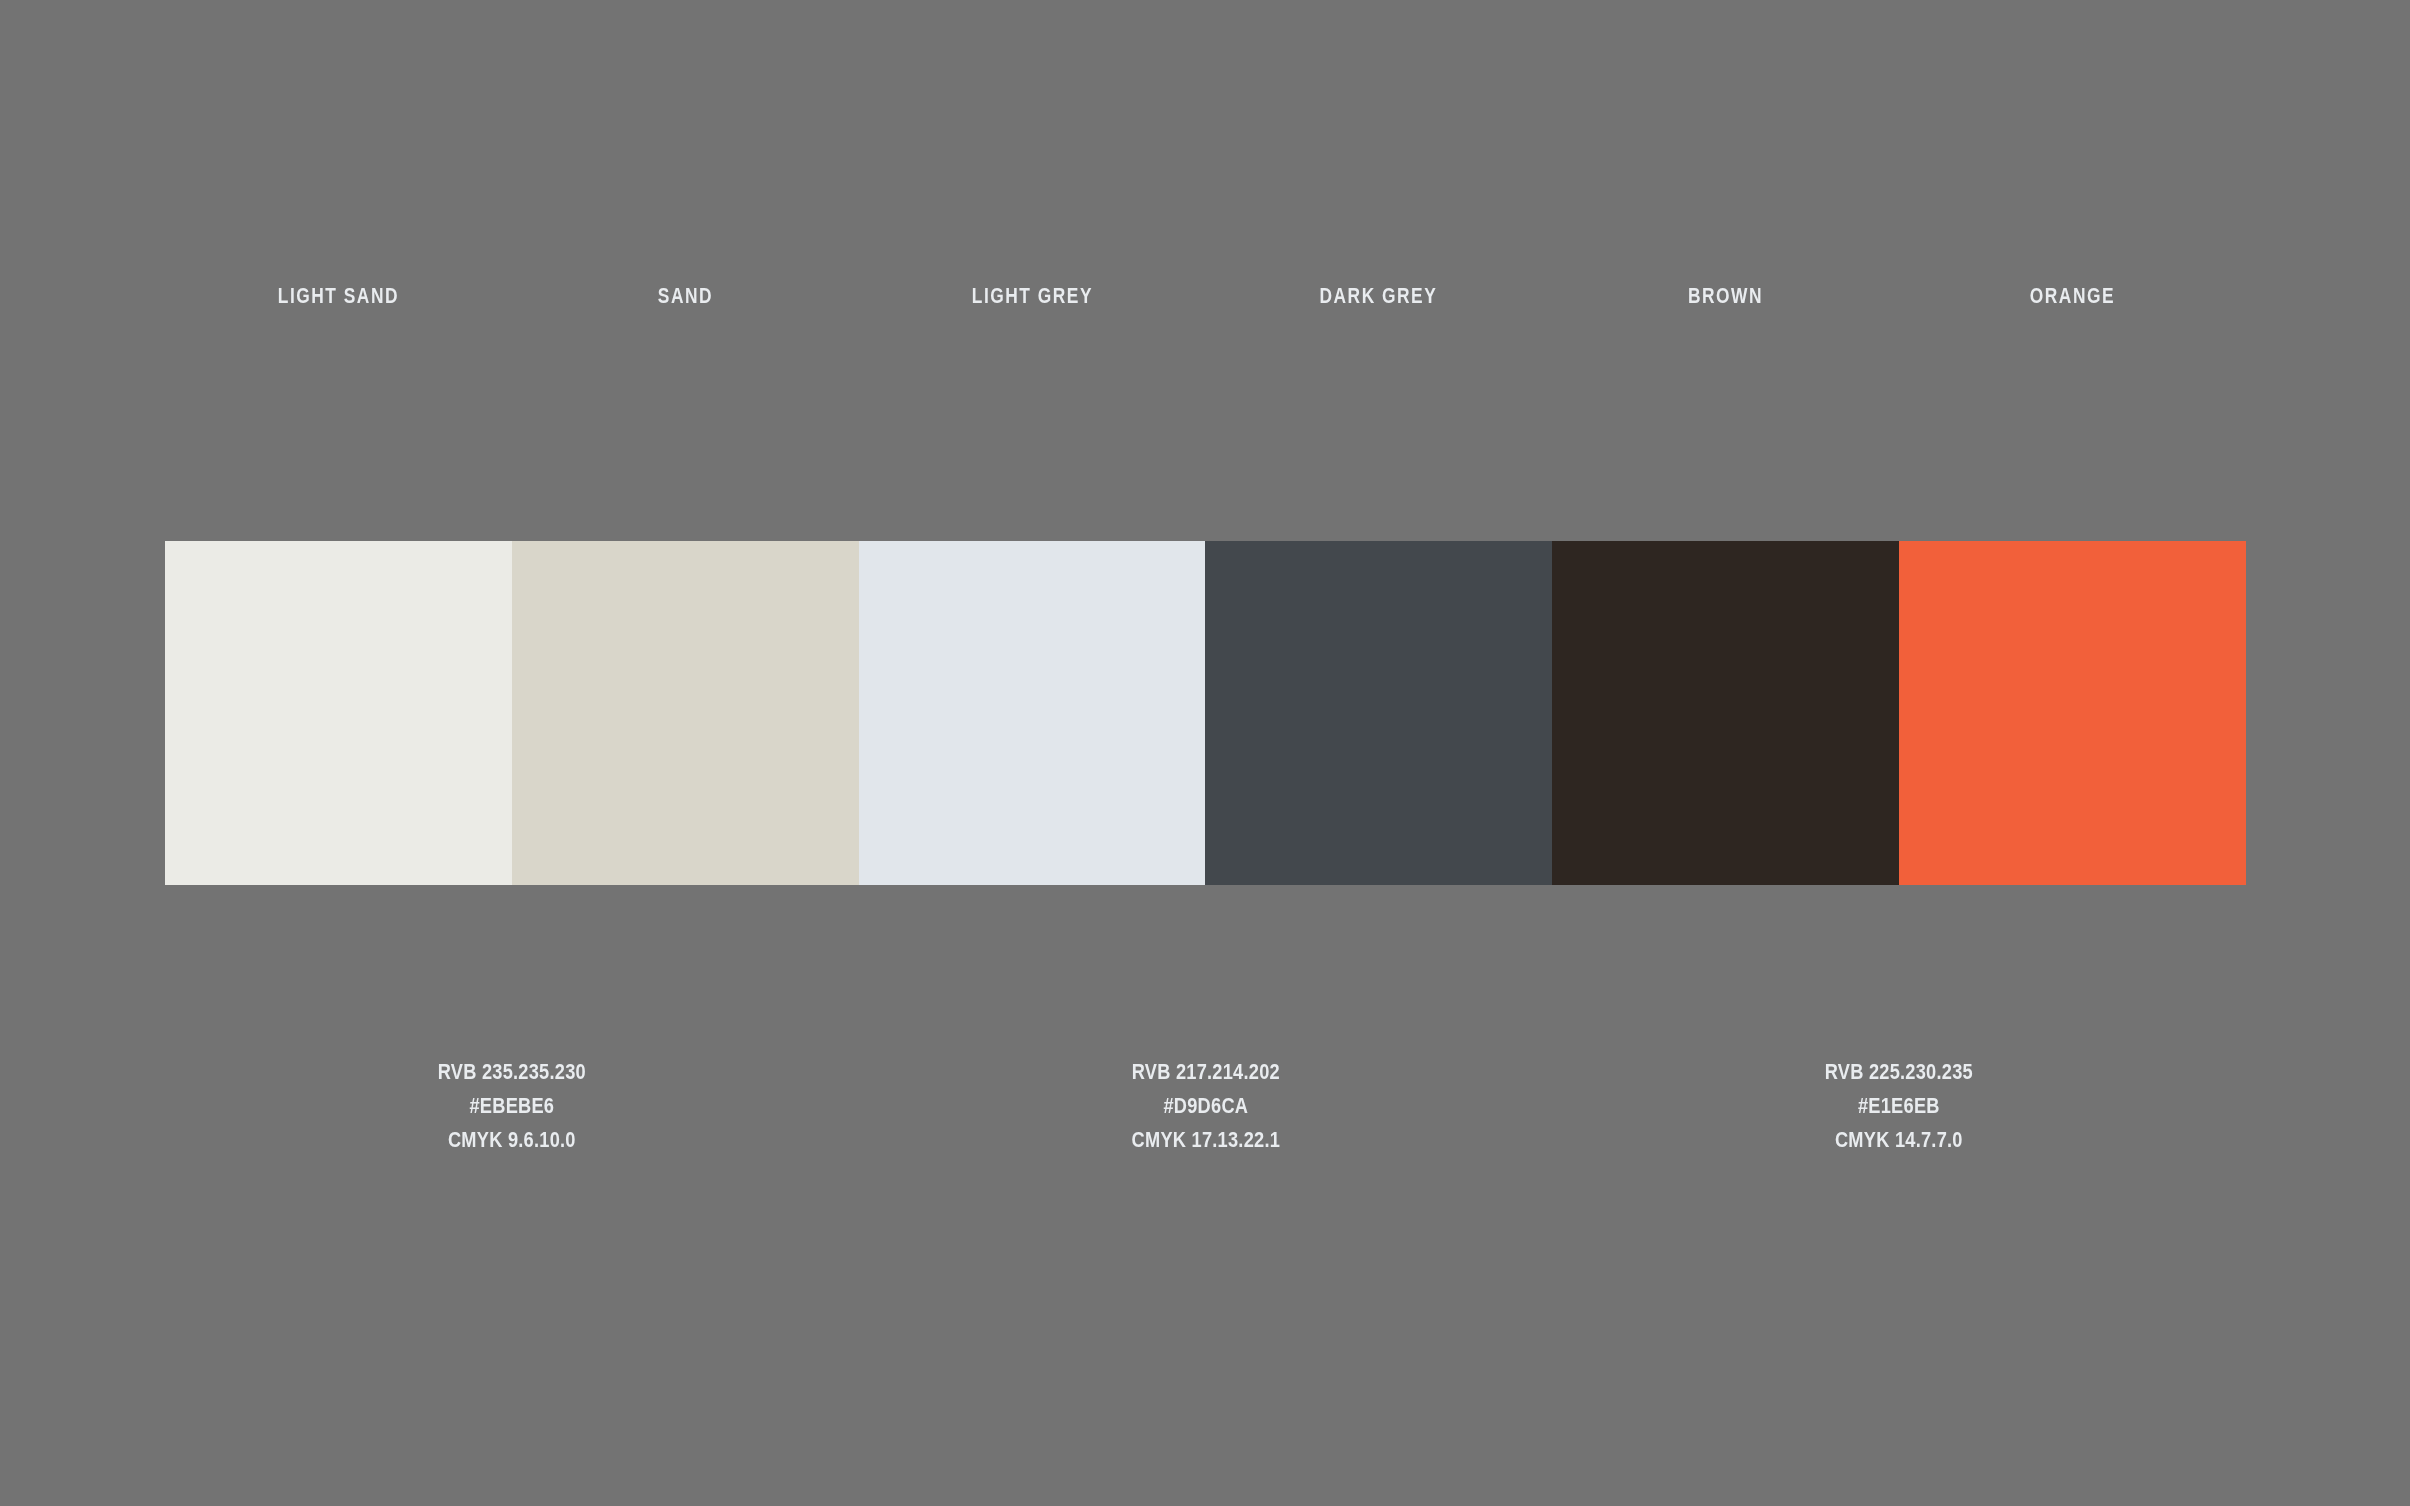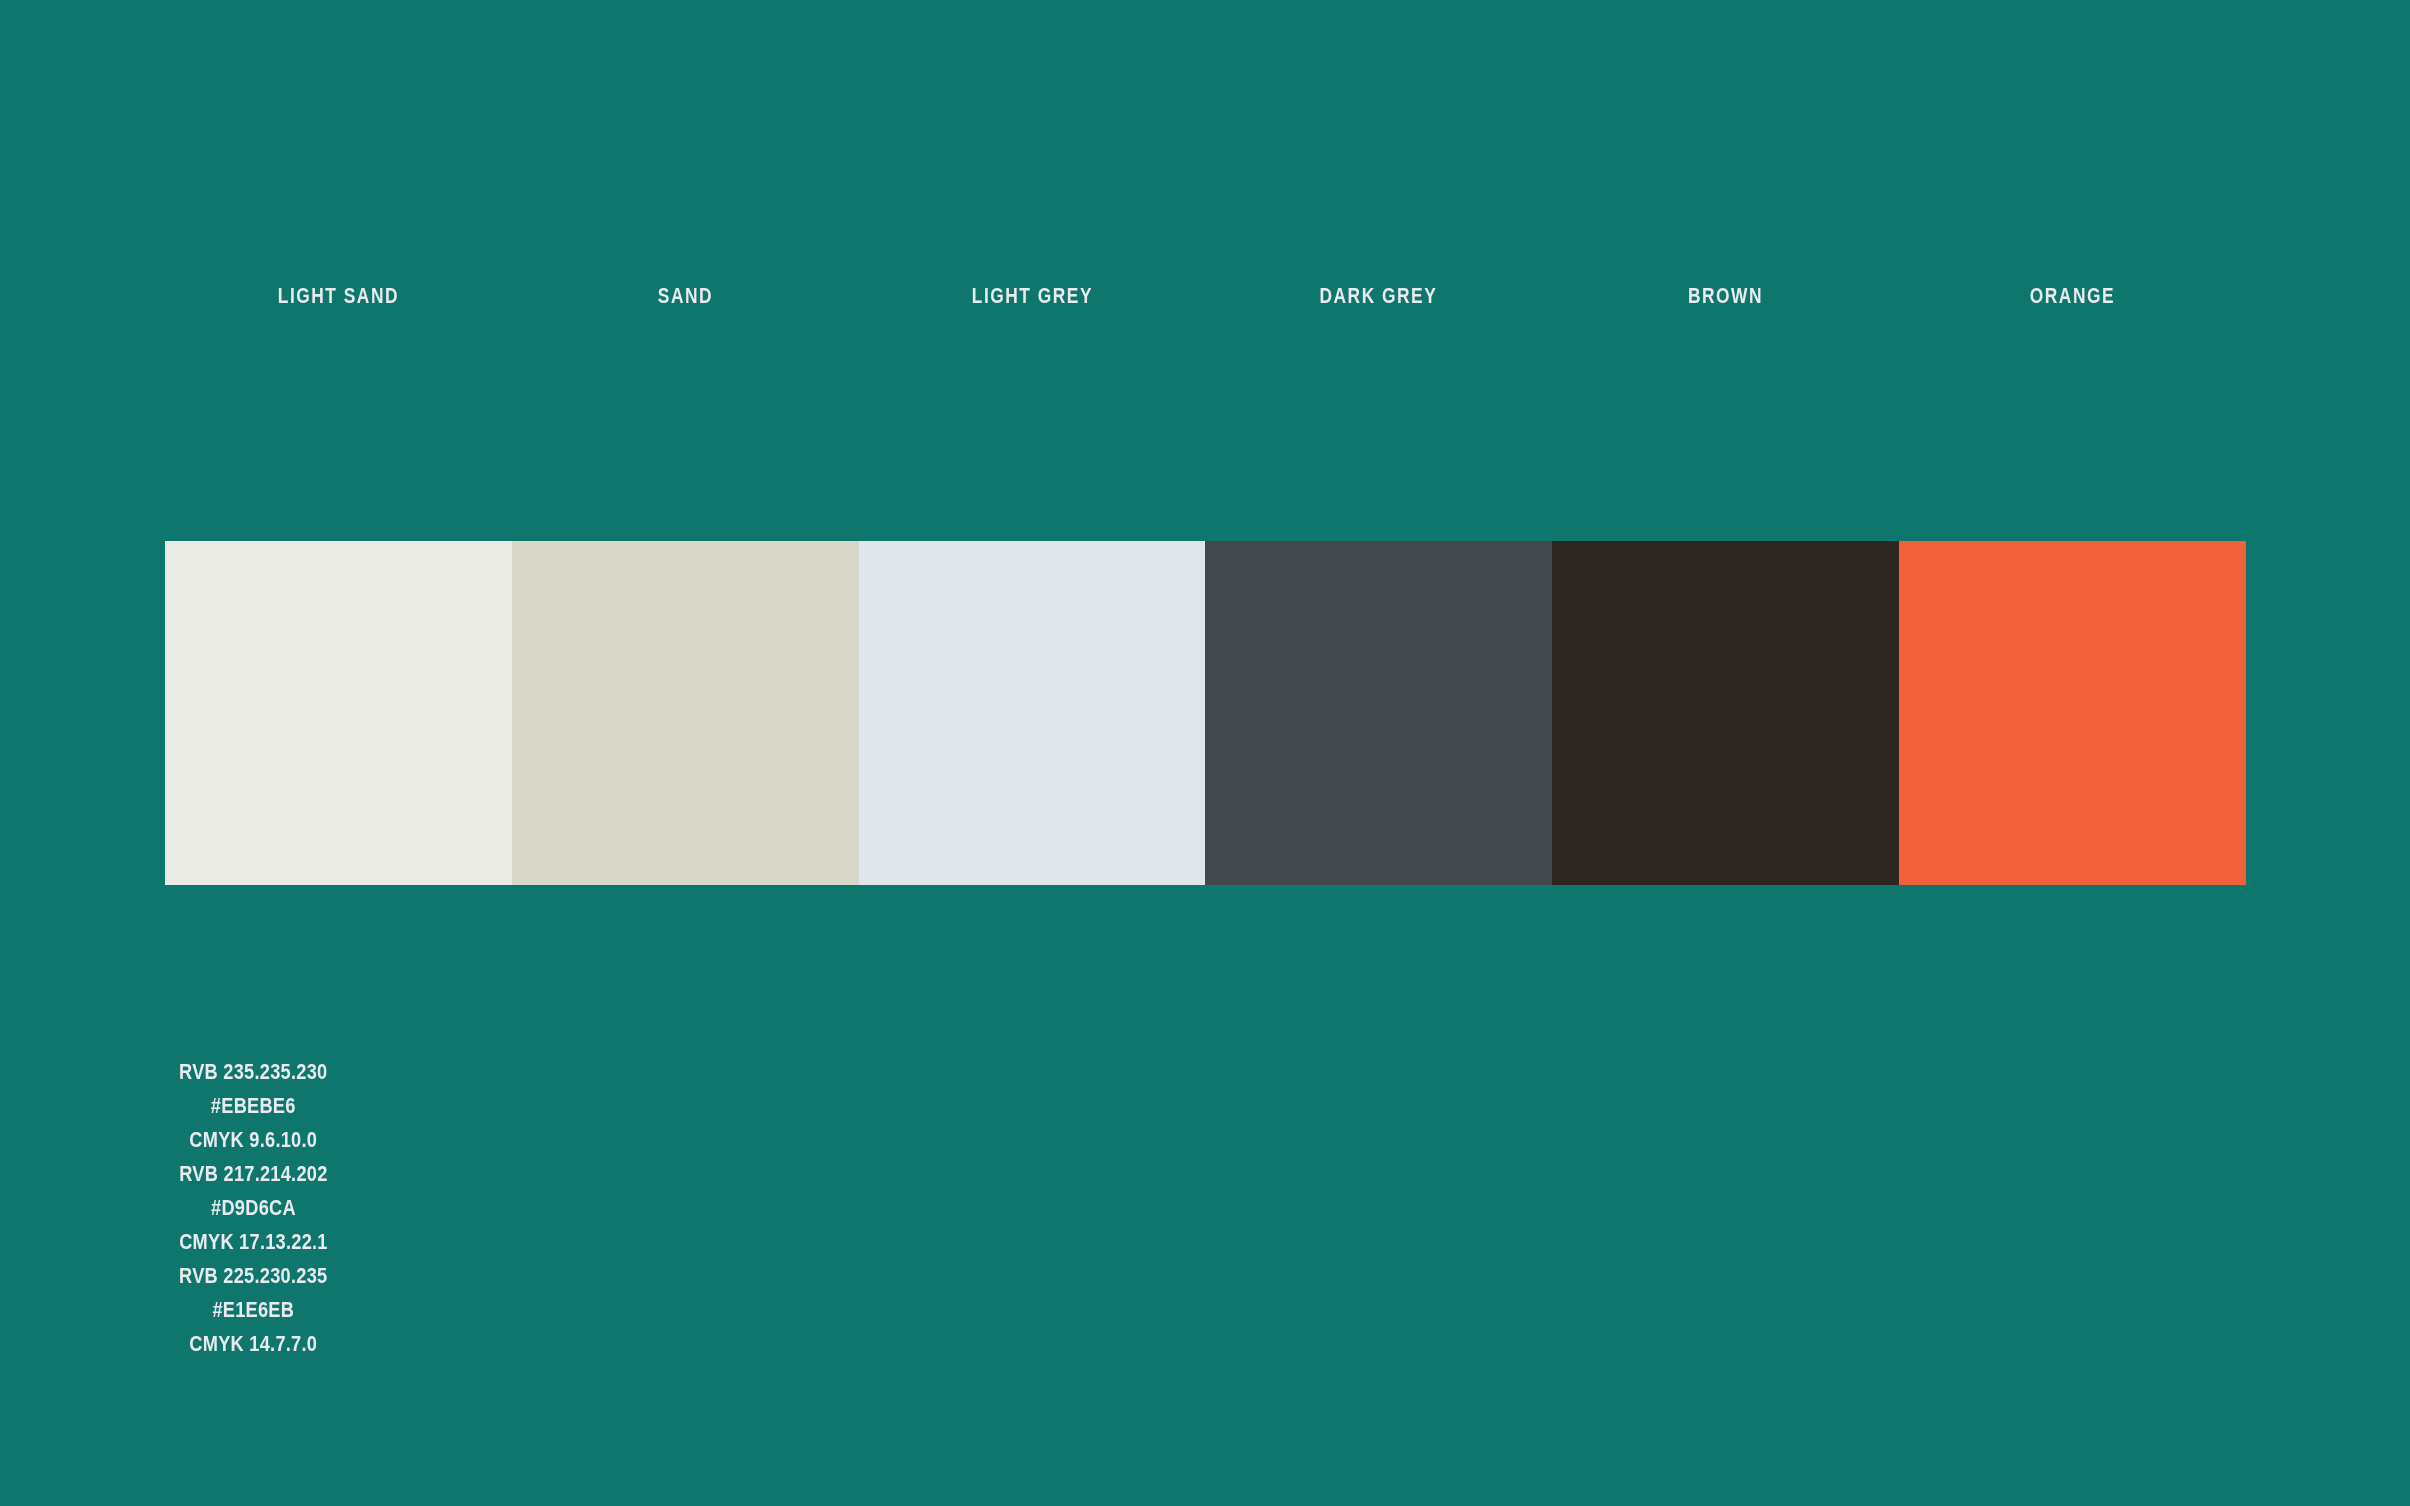--- a/index.html
+++ b/index.html
@@ -13,21 +13,21 @@
     height: 1507px;
     overflow: hidden;
     font-family: "Liberation Sans", "DejaVu Sans", sans-serif;
     -webkit-font-smoothing: antialiased;
   }
 
   .palette-board {
     position: relative;
     width: 2411px;
     height: 1507px;
-    background: #0f766e;
+    background: #737373;
   }
 
   
   .label-row {
     position: absolute;
     left: 165px;
     top: 282px;
     width: 2081px;
     display: flex;
     flex-direction: row;
@@ -62,21 +62,21 @@
     height: 344px;
   }
 
   
   .spec-row {
     position: absolute;
     left: 165px;
     top: 1055px;
     width: 2081px;
     display: flex;
-    flex-direction: column;
+    flex-direction: row;
     align-items: flex-start;
   }
   .spec-block {
     flex: 1 1 0;
     text-align: center;
   }
   .spec-line {
     display: block;
     color: #e9ecef;
     font-family: "Liberation Sans", "DejaVu Sans", sans-serif;

